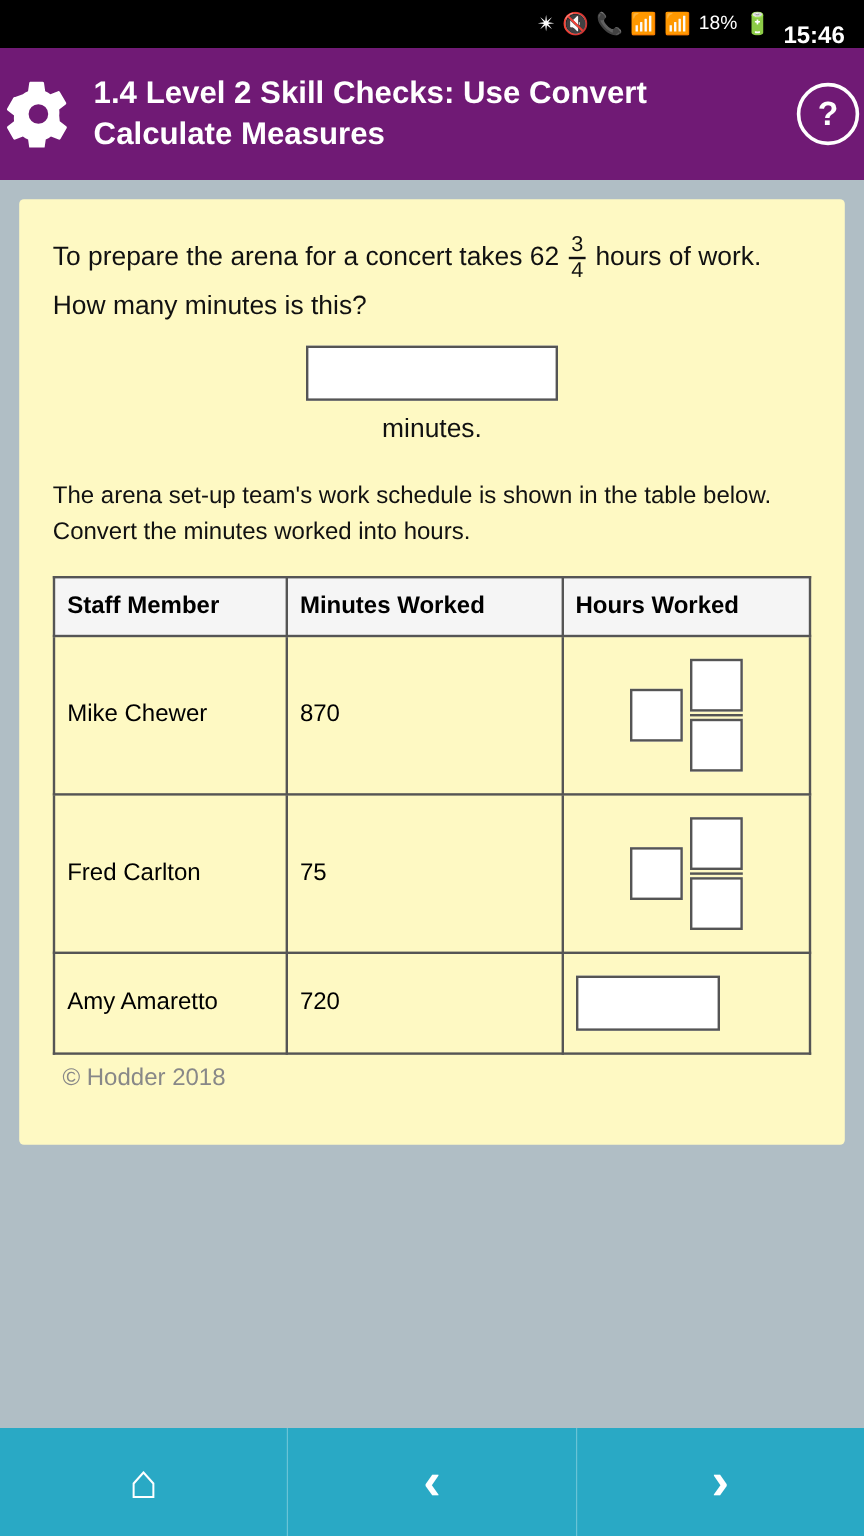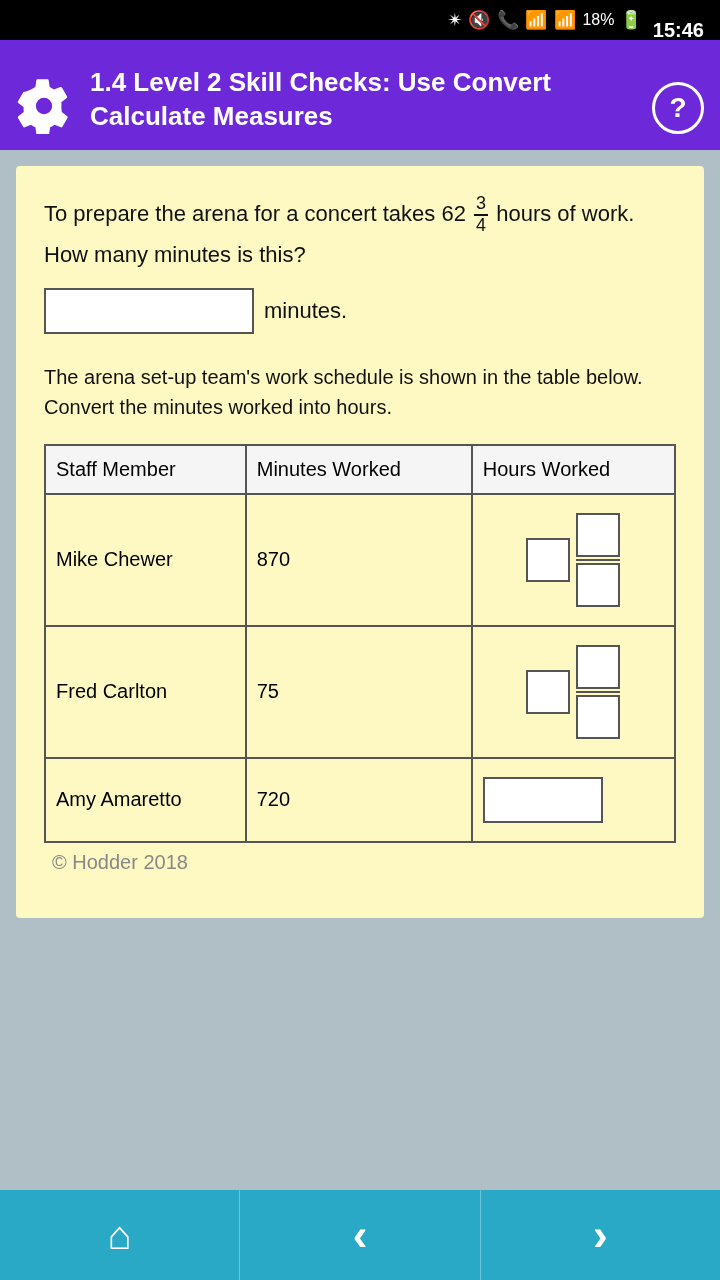--- a/index.html
+++ b/index.html
@@ -24,24 +24,24 @@
       font-size: 18px;
       gap: 10px;
       flex-shrink: 0;
     }
     .status-bar .icons { display: flex; align-items: center; gap: 6px; }
     .status-bar .time { font-weight: bold; font-size: 20px; margin-top: 20px; }
     .status-bar .battery { font-size: 16px; }
 
     
     .header {
-      background: #6d28d9;
-      display: flex;
-      align-items: flex-end;
-      padding: 16px 16px;
+      background: #701a75;
+      display: flex;
+      align-items: center;
+      padding: 16px 4px;
       gap: 18px;
       flex-shrink: 0;
       min-height: 110px;
     }
     .header .gear-icon {
       width: 56px;
       height: 56px;
       flex-shrink: 0;
       color: #fff;
     }
@@ -104,20 +104,21 @@
       color: #111;
       margin-bottom: 20px;
     }
 
     
     .input-row {
       display: flex;
       align-items: center;
       gap: 10px;
       margin-bottom: 28px;
+      flex-direction: column;
     }
     .answer-input {
       width: 210px;
       height: 46px;
       border: 2px solid #555;
       background: #fff;
       font-size: 20px;
       padding: 4px 8px;
     }
     .minutes-label {
@@ -136,21 +137,21 @@
     
     .work-table {
       width: 100%;
       border-collapse: collapse;
       font-size: 20px;
     }
     .work-table th {
       border: 2px solid #555;
       padding: 12px 10px;
       text-align: left;
-      font-weight: normal;
+      font-weight: bold;
       background: #f5f5f5;
     }
     .work-table td {
       border: 2px solid #555;
       padding: 18px 10px;
       vertical-align: middle;
     }
 
     
     .fraction-input-cell {

